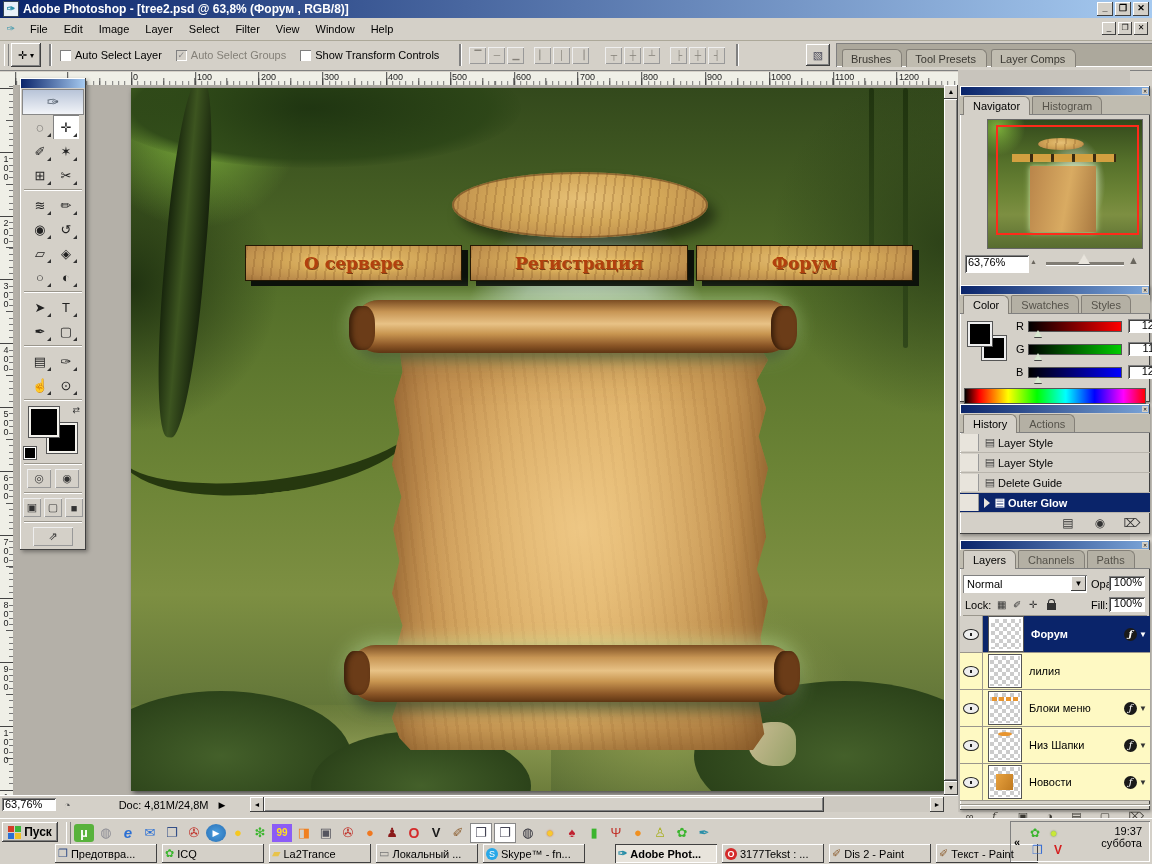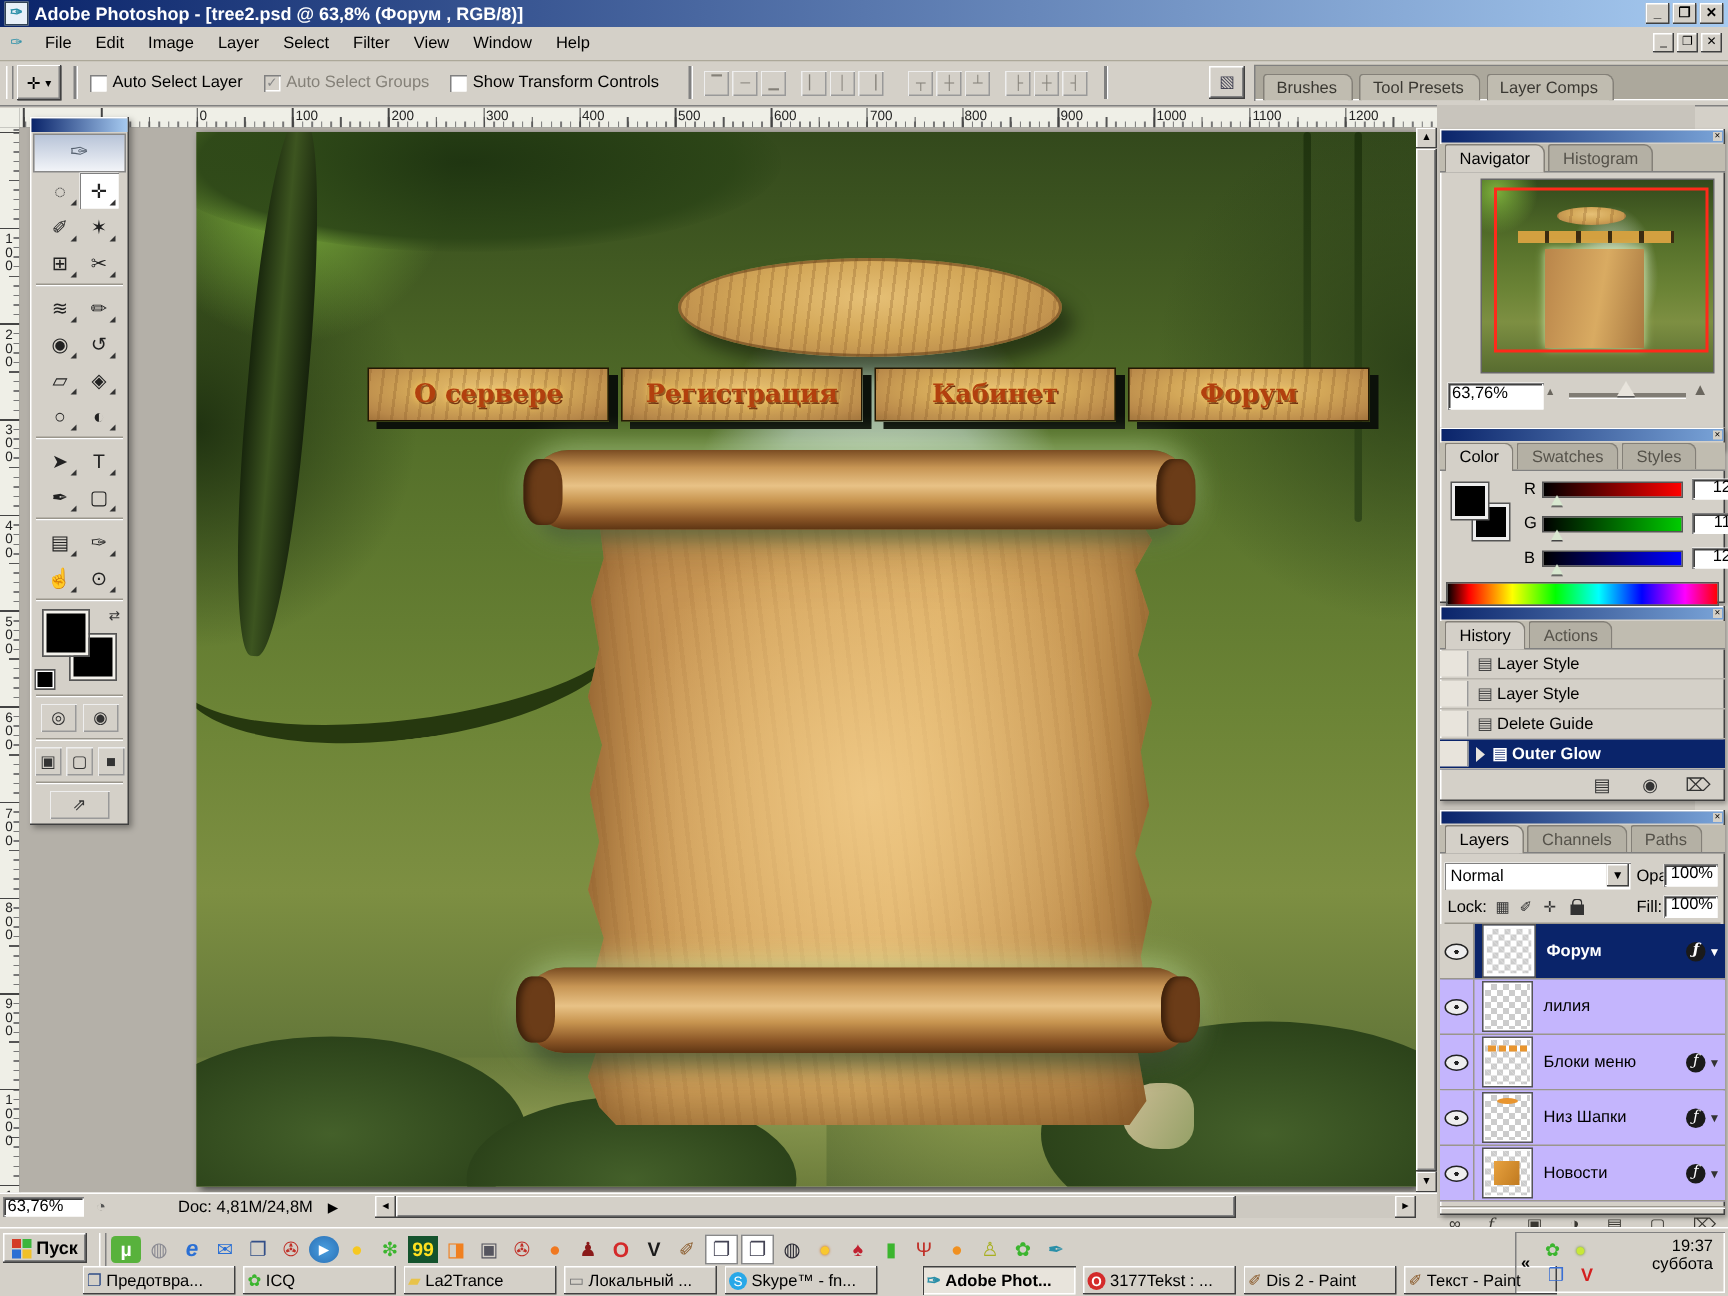--- a/index.html
+++ b/index.html
@@ -158,21 +158,21 @@
   .hrow{display:flex;align-items:center;height:19px;border-bottom:1px solid #b8b4ac}
   .hwell{width:18px;height:17px;background:#e8e4dc;border-right:1px solid #999;margin-right:3px}
   .hico{width:16px;text-align:center;color:#444;font-size:11px}
   .hsel{background:#0a246a;color:#fff;font-weight:bold}
   .hselptr{width:0;height:0;border-top:5px solid transparent;border-bottom:5px solid transparent;border-left:6px solid #e8e4dc;margin:0 2px}
   .pico{width:20px;text-align:center;color:#333;font-size:12px}
   .drop{height:18px;background:#fff;box-shadow:inset 1px 1px 0 #808080;display:flex;align-items:center;padding-left:4px;position:relative}
   .droparr{position:absolute;right:1px;top:1px;width:15px;height:15px;background:#d4d0c8;text-align:center;font-size:8px;line-height:15px;
            box-shadow:inset -1px -1px 0 #404040,inset 1px 1px 0 #fff}
   .valbox{height:15px;font-size:11px;text-align:right;padding:0 3px}
-  .lrow{display:flex;align-items:center;height:36px;border-bottom:1px solid #9a968c;background:#c4b5fd}
+  .lrow{display:flex;align-items:center;height:36px;border-bottom:1px solid #9a968c;background:#fef9c3}
   .lrow.sel{background:#0a246a;color:#fff;font-weight:bold}
   .eyebox{width:22px;height:36px;border-right:1px solid #9a968c;display:flex;align-items:center;justify-content:center}
   .eye{width:14px;height:9px;border:1px solid #222;border-radius:50%;background:radial-gradient(circle 3px at 50% 50%,#222 45%,#eee 50%)}
   .thumb{width:30px;height:30px;margin:0 8px 0 6px;border:1px solid #fff;outline:1px solid #555;position:relative;
     background-color:#fff;background-image:linear-gradient(45deg,#ccc 25%,transparent 25%,transparent 75%,#ccc 75%),
       linear-gradient(45deg,#ccc 25%,transparent 25%,transparent 75%,#ccc 75%);background-size:8px 8px;background-position:0 0,4px 4px}
   .fx{width:13px;height:13px;border-radius:50%;background:#1a1a1a;color:#fff;font-family:"DejaVu Serif",serif;font-style:italic;
       font-size:10px;line-height:12px;text-align:center;margin-left:auto}
   .ltri{font-size:8px;margin:0 3px 0 2px;color:#333}
   .lrow.sel .ltri{color:#fff}
@@ -323,21 +323,20 @@
     <div class="mound" style="left:-40px;bottom:-30px;width:260px;height:130px"></div>
     <div class="mound" style="right:-50px;bottom:-40px;width:300px;height:150px"></div>
     <div class="mound" style="left:180px;bottom:-50px;width:220px;height:110px"></div>
     <div class="fwing"></div>
     <div class="fairy"></div>
     <div class="mermaid"></div>
     <div class="oval wood"></div>
     <div class="btnrow">
       <div class="wbtn wood">О сервере</div>
       <div class="wbtn wood">Регистрация</div>
-      <div class="wbtn wood">Кабинет</div>
       <div class="wbtn wood">Форум</div>
     </div>
     <div class="scrollbody"></div>
     <div class="rollt">
       <div class="rend" style="left:-4px"></div>
       <div class="rend" style="right:-4px"></div>
     </div>
     <div class="rollb">
       <div class="rend" style="left:-4px"></div>
       <div class="rend" style="right:-4px"></div>
@@ -619,21 +618,21 @@
     <span class="grip"></span>
     <span class="ql" style="background:#58b23c;color:#fff;border-radius:3px;font-weight:bold">µ</span>
     <span class="ql" style="color:#8a8a92">◍</span>
     <span class="ql" style="color:#2a6fd4;font-weight:bold;font-style:italic;font-size:15px">e</span>
     <span class="ql" style="color:#2a6fd4">✉</span>
     <span class="ql" style="color:#334f88">❐</span>
     <span class="ql" style="color:#c03028">✇</span>
     <span class="ql" style="background:radial-gradient(#4a9fe0,#2a6fb4);color:#fff;border-radius:50%;font-size:9px">▶</span>
     <span class="ql" style="color:#f6c820">●</span>
     <span class="ql" style="color:#3bb52e">❇</span>
-    <span class="ql" style="background:#14532d;color:#ffe020;font-size:13px;font-weight:bold">99</span>
+    <span class="ql" style="background:#8b5cf6;color:#ffe020;font-size:10px;font-weight:bold">99</span>
     <span class="ql" style="color:#f08020">◨</span>
     <span class="ql" style="color:#55555f">▣</span>
     <span class="ql" style="color:#c03028">✇</span>
     <span class="ql" style="color:#f07820">●</span>
     <span class="ql" style="color:#8a1a1a">♟</span>
     <span class="ql" style="color:#d42a2a;font-weight:bold;font-size:14px">O</span>
     <span class="ql" style="color:#1a1a1a;font-weight:bold">V</span>
     <span class="ql" style="color:#8a5a2a">✐</span>
     <span class="ql" style="color:#445;background:#fff;border:1px solid #888">❐</span>
     <span class="ql" style="color:#445;background:#fff;border:1px solid #888">❐</span>

